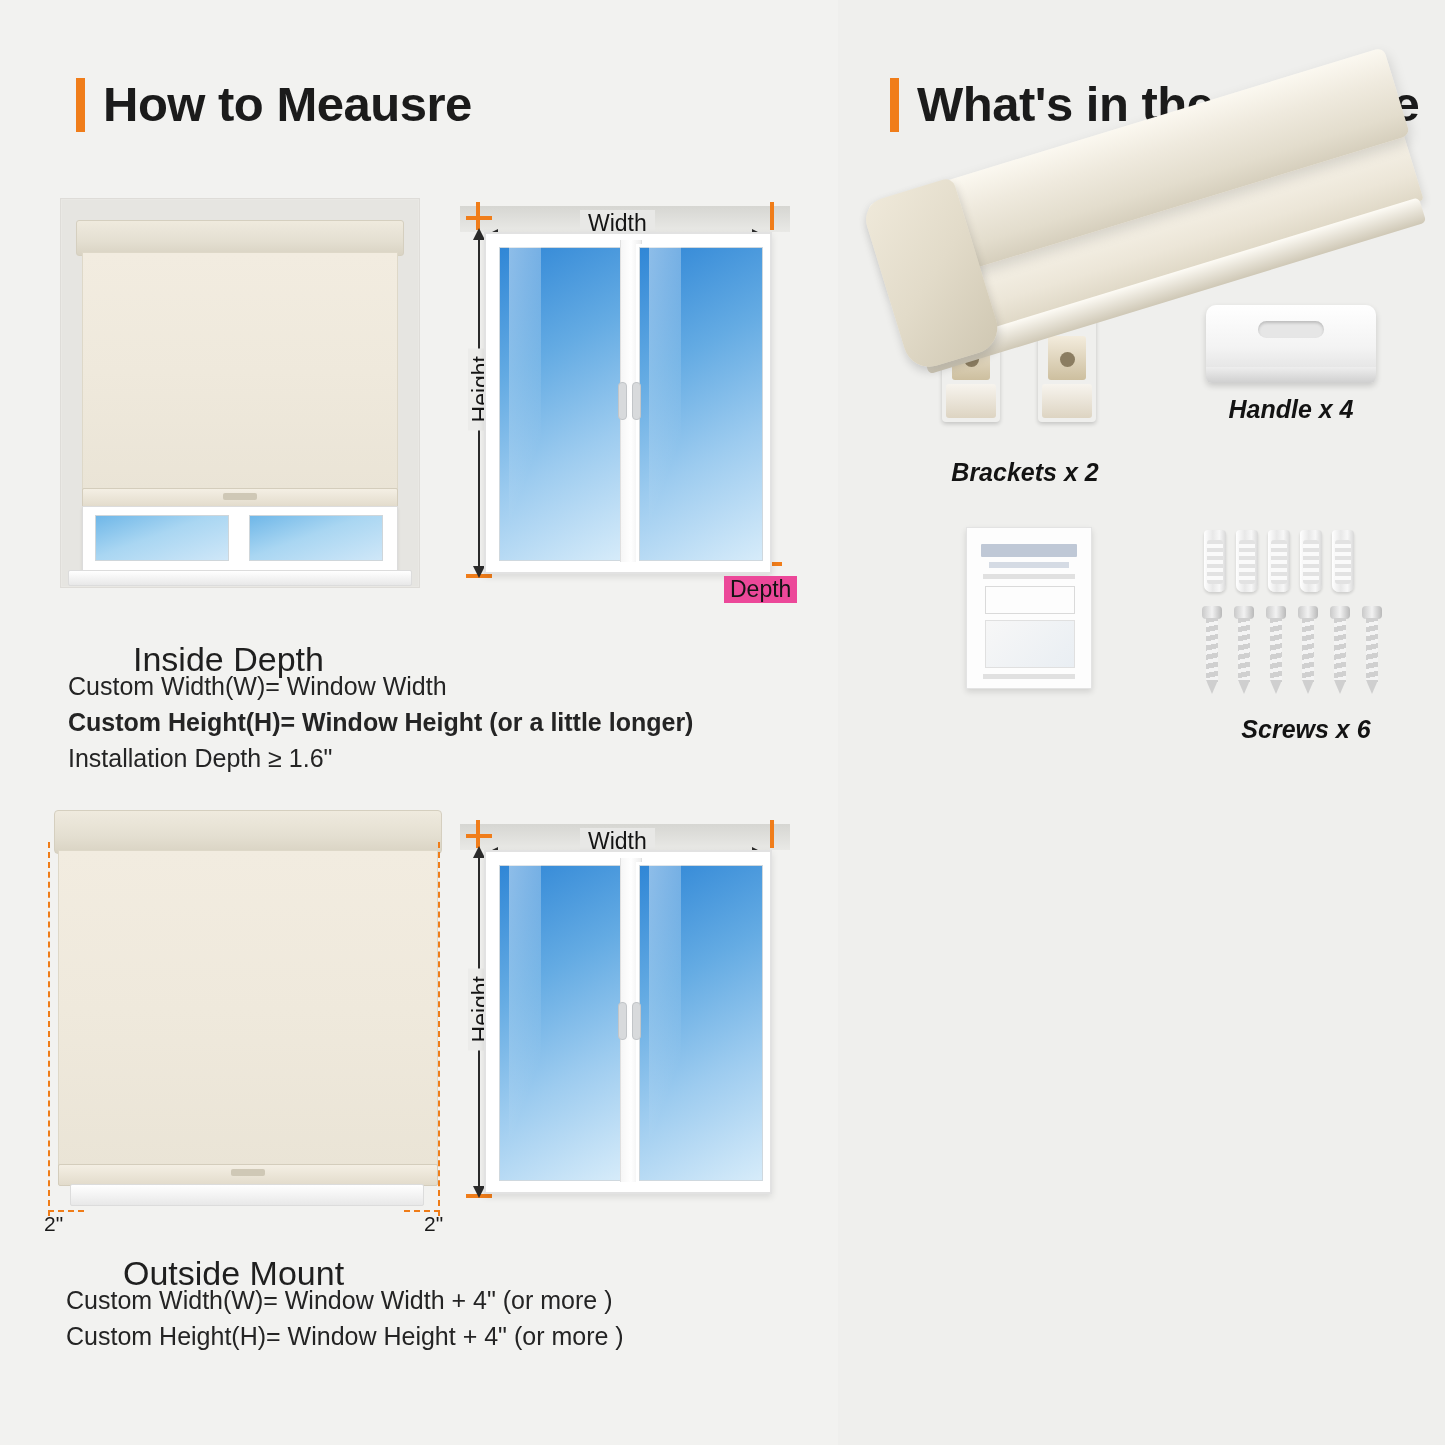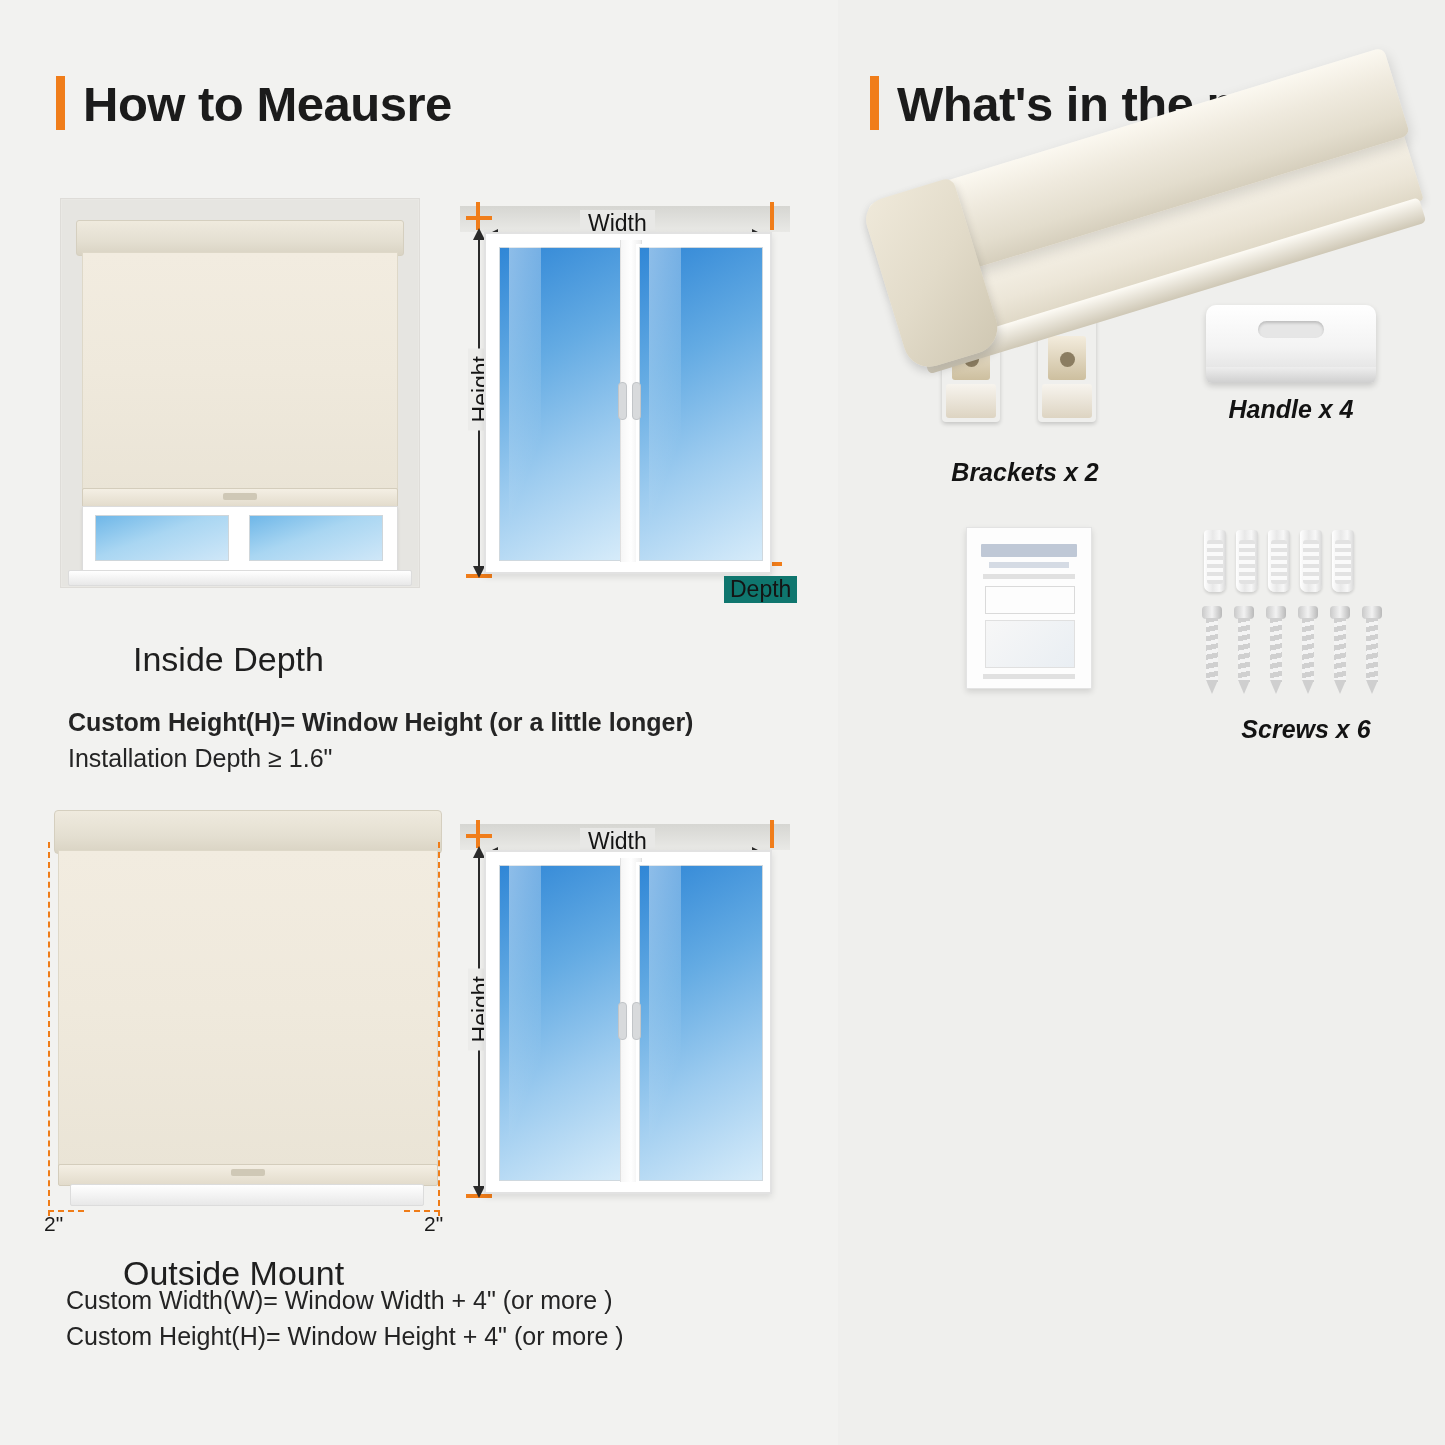--- a/index.html
+++ b/index.html
@@ -38,22 +38,23 @@
     left: 838px;
     top: 0;
     width: 3px;
     height: 1445px;
     background: #d9d9d6;
   }
 
   
   .heading {
     display: flex;
-    align-items: flex-start;
-    position: absolute;
+    align-items: flex-end;
+    position: absolute;
+    margin-left: 20px;
   }
   .heading .bar {
     width: 9px;
     height: 54px;
     background: #f07d1a;
     margin-right: 18px;
     flex: none;
   }
   .heading .txt {
     font-size: 49px;
@@ -460,24 +461,25 @@
       <span class="meas-label vertical" style="left:16px; top:150px; background:#ececea; padding:8px 0;">Height</span>
 
       <div class="win-frame" style="left:32px; top:34px; width:284px; height:338px;">
         <div class="glass" style="left:10px; top:10px; width:124px; height:314px;"></div>
         <div class="mullion" style="left:134px; top:6px; width:20px; height:322px;"></div>
         <div class="glass" style="left:150px; top:10px; width:124px; height:314px;"></div>
         <div class="handle" style="left:132px; top:148px; height:36px;"></div>
         <div class="handle" style="left:146px; top:148px; height:36px;"></div>
       </div>
 
-      <span class="meas-label" style="left:272px; top:378px; background:#0f766e; padding:0 6px;">Depth</span>
+      <span class="meas-label" style="left:272px; top:378px; background:#ec4899; padding:0 6px;">Depth</span>
     </div>
 
     <h2 class="mount-title" style="left:133px; top:612px;">Inside Depth</h2>
+    <div class="spec-line" style="left:68px; top:672px;">Custom Width(W)= Window Width</div>
     <div class="spec-line" style="left:68px; top:708px;font-weight:bold;">Custom Height(H)= Window Height (or a little longer)</div>
     <div class="spec-line" style="left:68px; top:744px;">Installation Depth ≥ 1.6"</div>
 
     <div class="illus" style="left:38px; top:806px; width:410px; height:420px;">
       <div class="shade-head" style="left:16px; top:4px; width:386px; height:42px; border-radius:4px;"></div>
       <div class="shade-body" style="left:20px; top:44px; width:378px; height:318px;"></div>
       <div class="shade-rail" style="left:20px; top:358px; width:378px; height:20px;">
         <span class="tab"></span>
       </div>
       <div class="sill" style="left:32px; top:378px; width:352px; height:20px;"></div>

